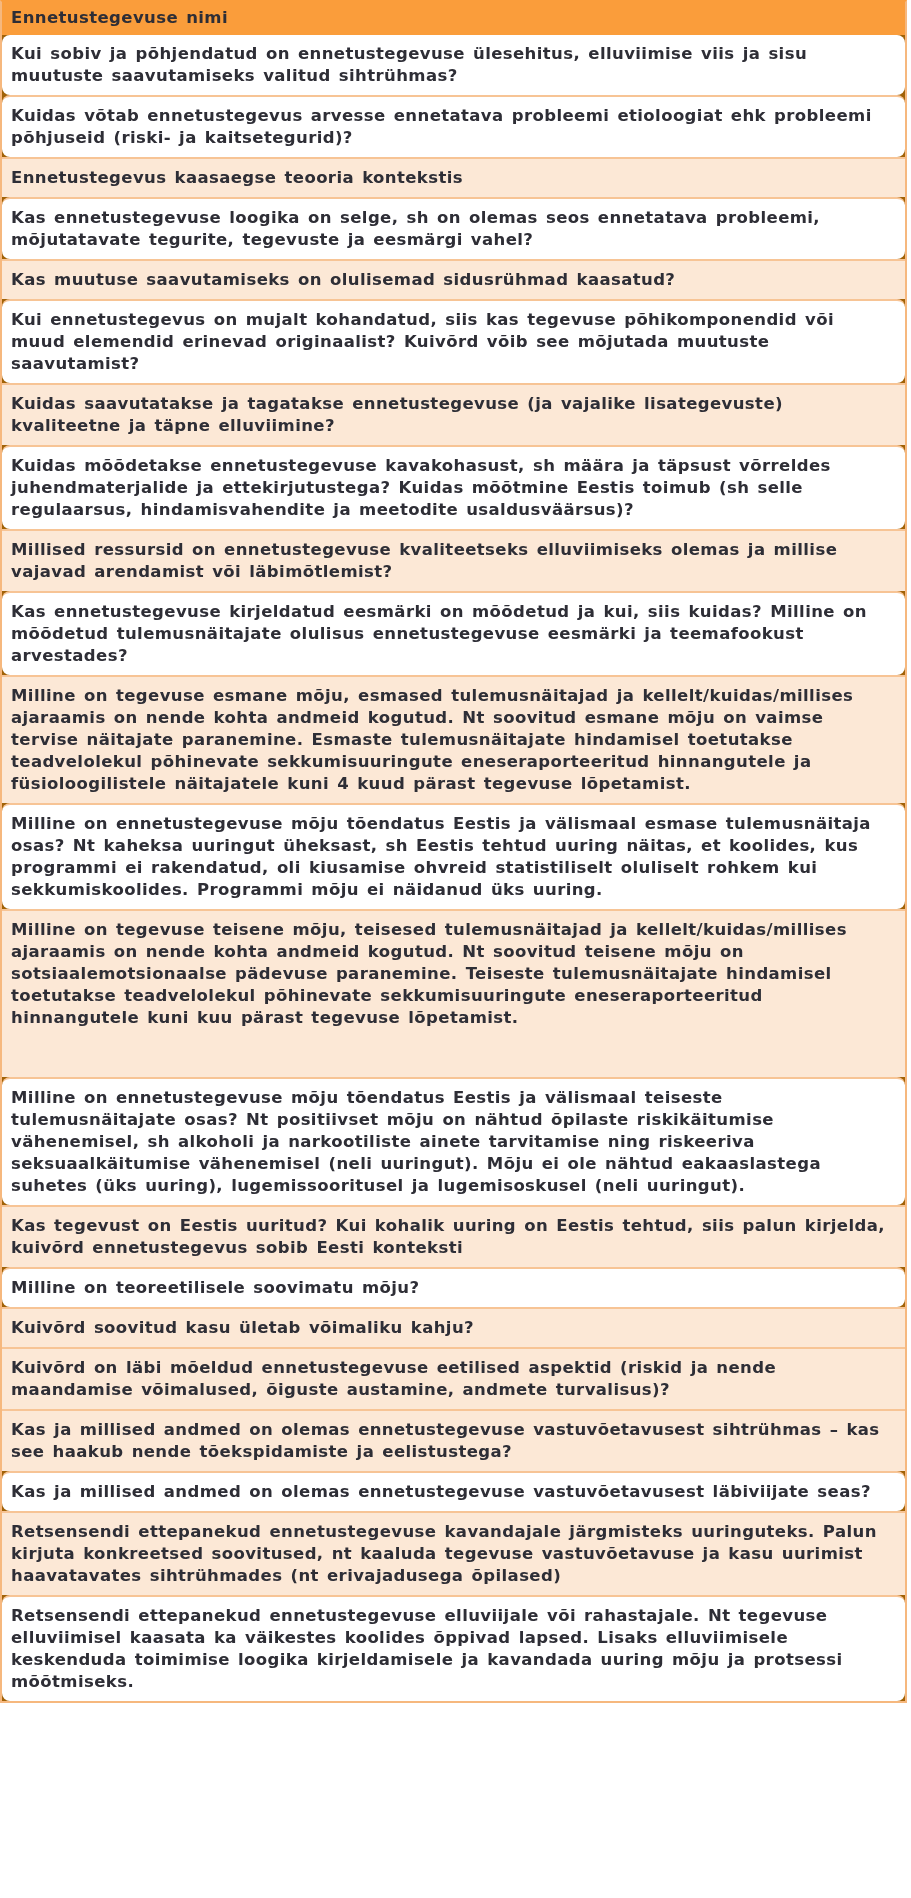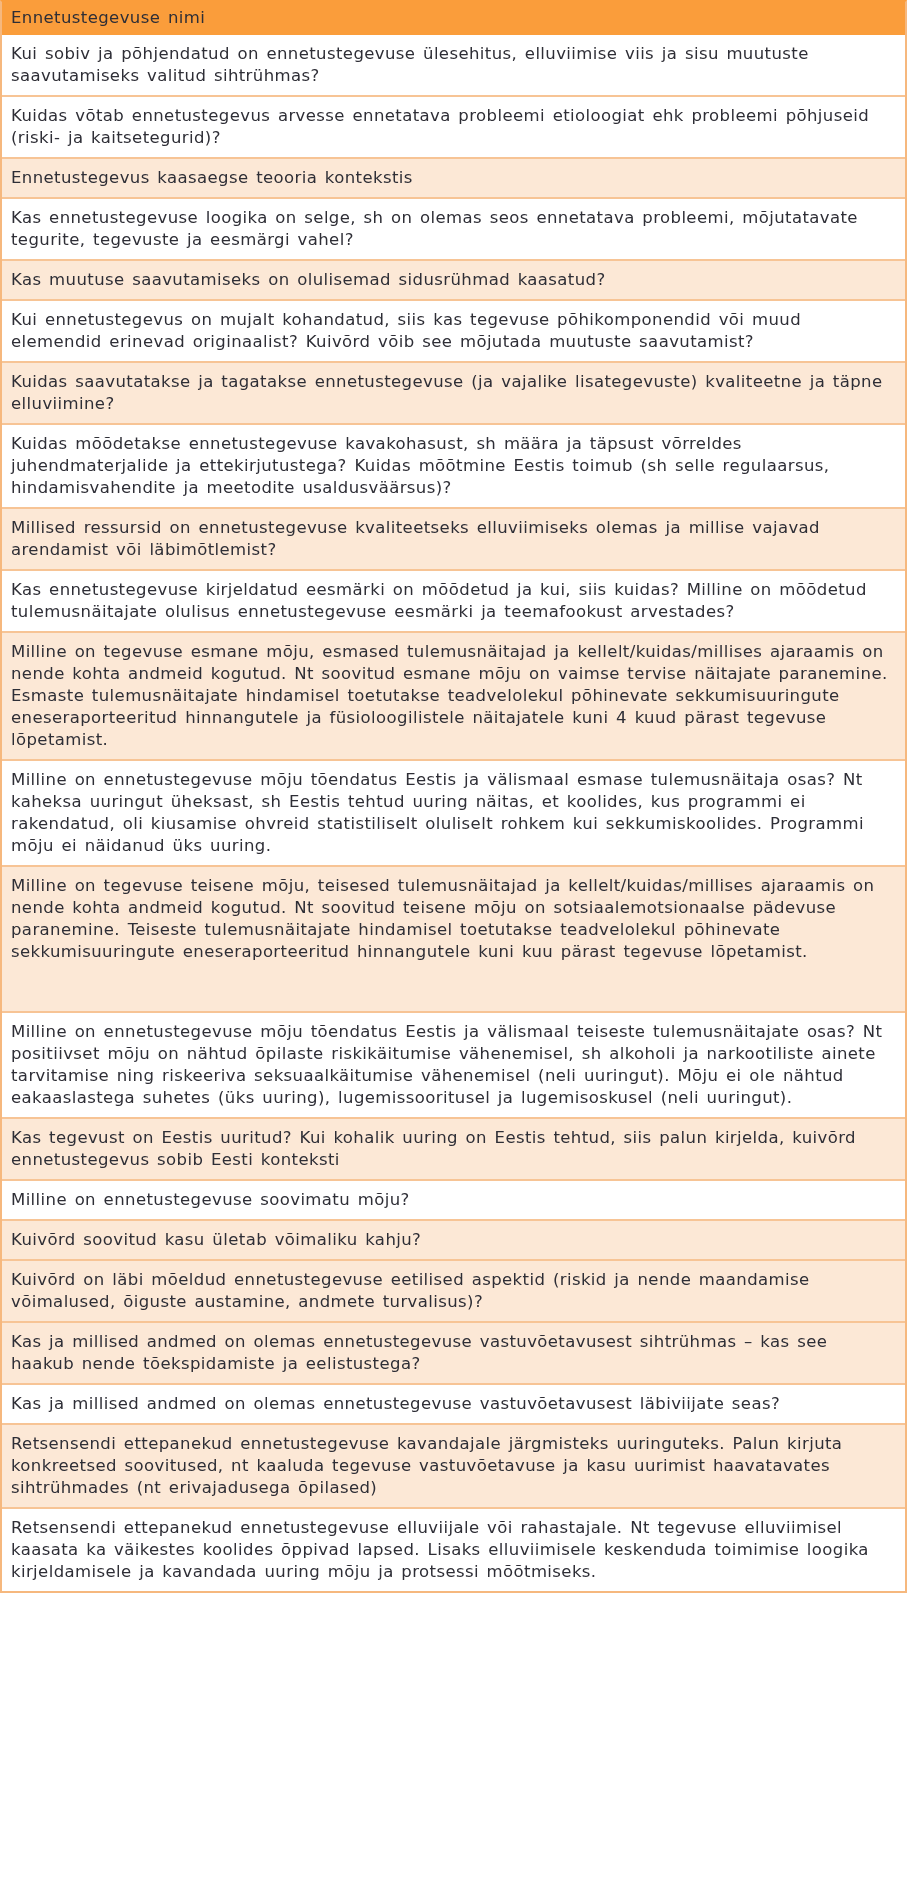--- a/index.html
+++ b/index.html
@@ -13,20 +13,21 @@
     color: #2e2e36;
     width: 911px;
   }
   .review-table {
     box-sizing: border-box;
     width: 907px;
     margin: 0 11px 7px 0;
     border: 2px solid #f6b87e;
     border-top-color: #fa9d3b;
     background: #a16207;
+    font-weight: bold;
   }
   .row {
     padding: 8px 12px 8px 9px;
     font-size: 16.5px;
     line-height: 22px;
     letter-spacing: 0.4px;
     word-spacing: 2px;
   }
   .row + .row {
     border-top: 2px solid #f7c495;
@@ -37,20 +38,21 @@
   .row.header {
     background: #fa9d3b;
     padding-top: 5px;
     padding-bottom: 6px;
   }
   .row.peach {
     background: #fce8d6;
   }
   .row.white {
     background: #ffffff;
+    border-radius: 8px;
   }
   .row.tall {
     padding-bottom: 48px;
   }
 </style>
 </head>
 <body>
 
 <div class="review-table" id="review-table">
     <div class="row header">Ennetustegevuse nimi</div>
@@ -62,20 +64,20 @@
     <div class="row white">Kui ennetustegevus on mujalt kohandatud, siis kas tegevuse põhikomponendid või muud elemendid erinevad originaalist? Kuivõrd võib see mõjutada muutuste saavutamist?</div>
     <div class="row peach">Kuidas saavutatakse ja tagatakse ennetustegevuse (ja vajalike lisategevuste) kvaliteetne ja täpne elluviimine?</div>
     <div class="row white">Kuidas mõõdetakse ennetustegevuse kavakohasust, sh määra ja täpsust võrreldes juhendmaterjalide ja ettekirjutustega? Kuidas mõõtmine Eestis toimub (sh selle regulaarsus, hindamisvahendite ja meetodite usaldusväärsus)?</div>
     <div class="row peach">Millised ressursid on ennetustegevuse kvaliteetseks elluviimiseks olemas ja millise vajavad arendamist või läbimõtlemist?</div>
     <div class="row white">Kas ennetustegevuse kirjeldatud eesmärki on mõõdetud ja kui, siis kuidas? Milline on mõõdetud tulemusnäitajate olulisus ennetustegevuse eesmärki ja teemafookust arvestades?</div>
     <div class="row peach">Milline on tegevuse esmane mõju, esmased tulemusnäitajad ja kellelt/kuidas/millises ajaraamis on nende kohta andmeid kogutud. Nt soovitud esmane mõju on vaimse tervise näitajate paranemine. Esmaste tulemusnäitajate hindamisel toetutakse teadvelolekul põhinevate sekkumisuuringute eneseraporteeritud hinnangutele ja füsioloogilistele näitajatele kuni 4 kuud pärast tegevuse lõpetamist.</div>
     <div class="row white">Milline on ennetustegevuse mõju tõendatus Eestis ja välismaal esmase tulemusnäitaja osas? Nt kaheksa uuringut üheksast, sh Eestis tehtud uuring näitas, et koolides, kus programmi ei rakendatud, oli kiusamise ohvreid statistiliselt oluliselt rohkem kui sekkumiskoolides. Programmi mõju ei näidanud üks uuring.</div>
     <div class="row peach tall">Milline on tegevuse teisene mõju, teisesed tulemusnäitajad ja kellelt/kuidas/millises ajaraamis on nende kohta andmeid kogutud. Nt soovitud teisene mõju on sotsiaalemotsionaalse pädevuse paranemine. Teiseste tulemusnäitajate hindamisel toetutakse teadvelolekul põhinevate sekkumisuuringute eneseraporteeritud hinnangutele kuni kuu pärast tegevuse lõpetamist.</div>
     <div class="row white">Milline on ennetustegevuse mõju tõendatus Eestis ja välismaal teiseste tulemusnäitajate osas? Nt positiivset mõju on nähtud õpilaste riskikäitumise vähenemisel, sh alkoholi ja narkootiliste ainete tarvitamise ning riskeeriva seksuaalkäitumise vähenemisel (neli uuringut). Mõju ei ole nähtud eakaaslastega suhetes (üks uuring), lugemissooritusel ja lugemisoskusel (neli uuringut).</div>
     <div class="row peach">Kas tegevust on Eestis uuritud? Kui kohalik uuring on Eestis tehtud, siis palun kirjelda, kuivõrd ennetustegevus sobib Eesti konteksti</div>
-    <div class="row white">Milline on ennetustegevuse soovimatu mõju?</div>
+    <div class="row white">Milline on teoreetilisele soovimatu mõju?</div>
     <div class="row peach">Kuivõrd soovitud kasu ületab võimaliku kahju?</div>
     <div class="row peach">Kuivõrd on läbi mõeldud ennetustegevuse eetilised aspektid (riskid ja nende maandamise võimalused, õiguste austamine, andmete turvalisus)?</div>
     <div class="row peach">Kas ja millised andmed on olemas ennetustegevuse vastuvõetavusest sihtrühmas – kas see haakub nende tõekspidamiste ja eelistustega?</div>
     <div class="row white">Kas ja millised andmed on olemas ennetustegevuse vastuvõetavusest läbiviijate seas?</div>
     <div class="row peach">Retsensendi ettepanekud ennetustegevuse kavandajale järgmisteks uuringuteks. Palun kirjuta konkreetsed soovitused, nt kaaluda tegevuse vastuvõetavuse ja kasu uurimist haavatavates sihtrühmades (nt erivajadusega õpilased)</div>
     <div class="row white">Retsensendi ettepanekud ennetustegevuse elluviijale või rahastajale. Nt tegevuse elluviimisel kaasata ka väikestes koolides õppivad lapsed. Lisaks elluviimisele keskenduda toimimise loogika kirjeldamisele ja kavandada uuring mõju ja protsessi mõõtmiseks.</div>
   </div>
 
 </body></html>

